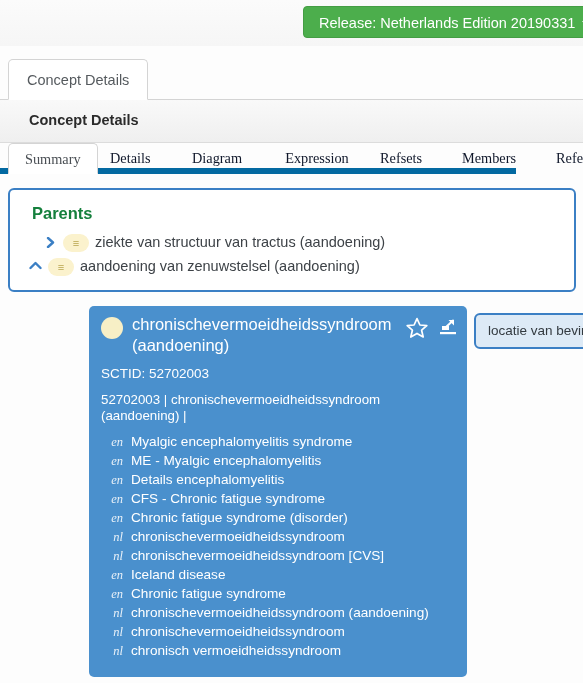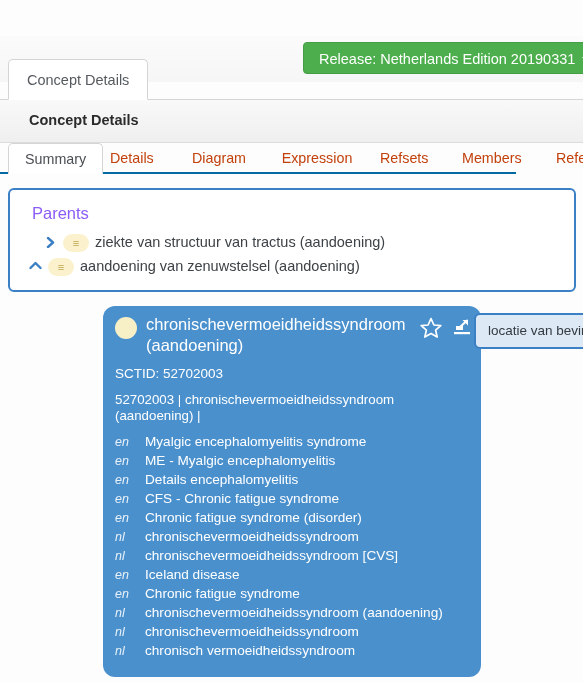--- a/index.html
+++ b/index.html
@@ -23,21 +23,20 @@
     background: #fdfdfd;
   }
 
   
   .topbar {
     position: absolute;
     left: 0; top: 0;
     width: 583px;
     height: 46px;
     background: linear-gradient(#fbfbfb, #f6f6f6);
-    margin-top: 36px;
   }
   .release-btn {
     position: absolute;
     left: 303px;
     top: 6px;
     height: 32px;
     padding: 0 13px 0 15px;
     background: #4cae4c;
     border: 1px solid #449d44;
     border-radius: 4px;
@@ -106,30 +105,31 @@
     color: #2b2b2b;
     white-space: nowrap;
   }
 
   
   .inner-tabs {
     position: absolute;
     left: 0; top: 143px;
     width: 516px;
     height: 31px;
-    border-bottom: 2px solid #0369a1;
-    box-sizing: border-box;
+    border-bottom: 6px solid #0369a1;
+    box-sizing: border-box;
+    font-family: Liberation Serif, serif;
   }
   .inner-tab {
     position: absolute;
     top: 0;
     height: 31px;
     line-height: 30px;
     font-size: 14.3px;
-    color: #c2410c;
+    color: #0f172a;
     white-space: nowrap;
     box-sizing: border-box;
     cursor: pointer;
   }
   .inner-tab.active {
     color: #4a4f54;
     background: #ffffff;
     border: 1px solid #d4d4d4;
     border-bottom: 1px solid #ffffff;
     border-radius: 5px 5px 0 0;
@@ -146,21 +146,22 @@
     border: 2px solid #3b7fc4;
     border-radius: 6px;
     background: #ffffff;
     box-sizing: border-box;
   }
   .parents-title {
     position: absolute;
     left: 22px;
     top: 14px;
     font-size: 16.5px;
-    color: #8b5cf6;
+    color: #15803d;
+    font-weight: bold;
   }
   .parent-row {
     position: absolute;
     left: 0;
     height: 24px;
     white-space: nowrap;
   }
   .parent-row.r0 { top: 41px; }
   .parent-row.r1 { top: 65px; }
 
@@ -205,26 +206,26 @@
   .parent-row.r0 .tagbadge  { left: 53px; }
   .parent-row.r0 .parent-label { left: 85px; }
   
   .parent-row.r1 .chev      { left: 17px; }
   .parent-row.r1 .tagbadge  { left: 38px; }
   .parent-row.r1 .parent-label { left: 70px; }
 
   
   .concept-card {
     position: absolute;
-    left: 103px;
+    left: 89px;
     top: 306px;
     width: 378px;
     height: 371px;
     background: #4a90cd;
-    border-radius: 12px;
+    border-radius: 5px;
     box-sizing: border-box;
     overflow: hidden;
   }
   .card-dot {
     position: absolute;
     left: 12px;
     top: 11px;
     width: 22px;
     height: 22px;
     border-radius: 50%;
@@ -278,25 +279,26 @@
     width: 360px;
   }
   .syn-row {
     position: relative;
     height: 19px;
     white-space: nowrap;
   }
   .syn-lang {
     display: inline-block;
     width: 22px;
-    text-align: left;
+    text-align: right;
     font-size: 12.5px;
     font-style: italic;
     color: #e9f1f8;
     line-height: 19px;
+    font-family: Liberation Serif, serif;
   }
   .syn-term {
     display: inline-block;
     margin-left: 8px;
     font-size: 13.6px;
     color: #ffffff;
     line-height: 19px;
   }
 
   

